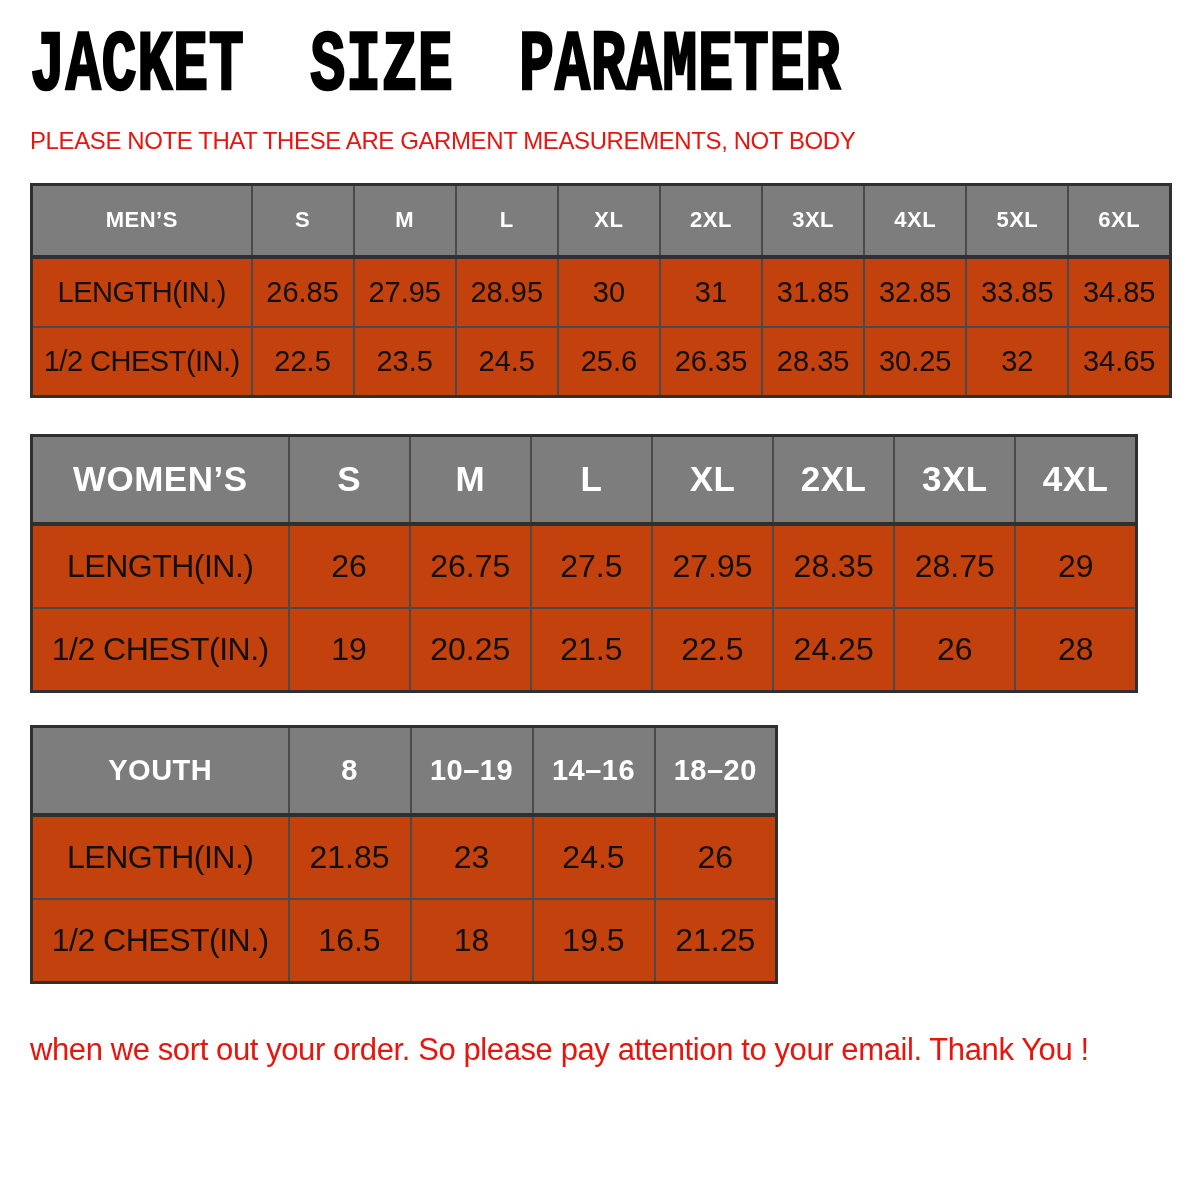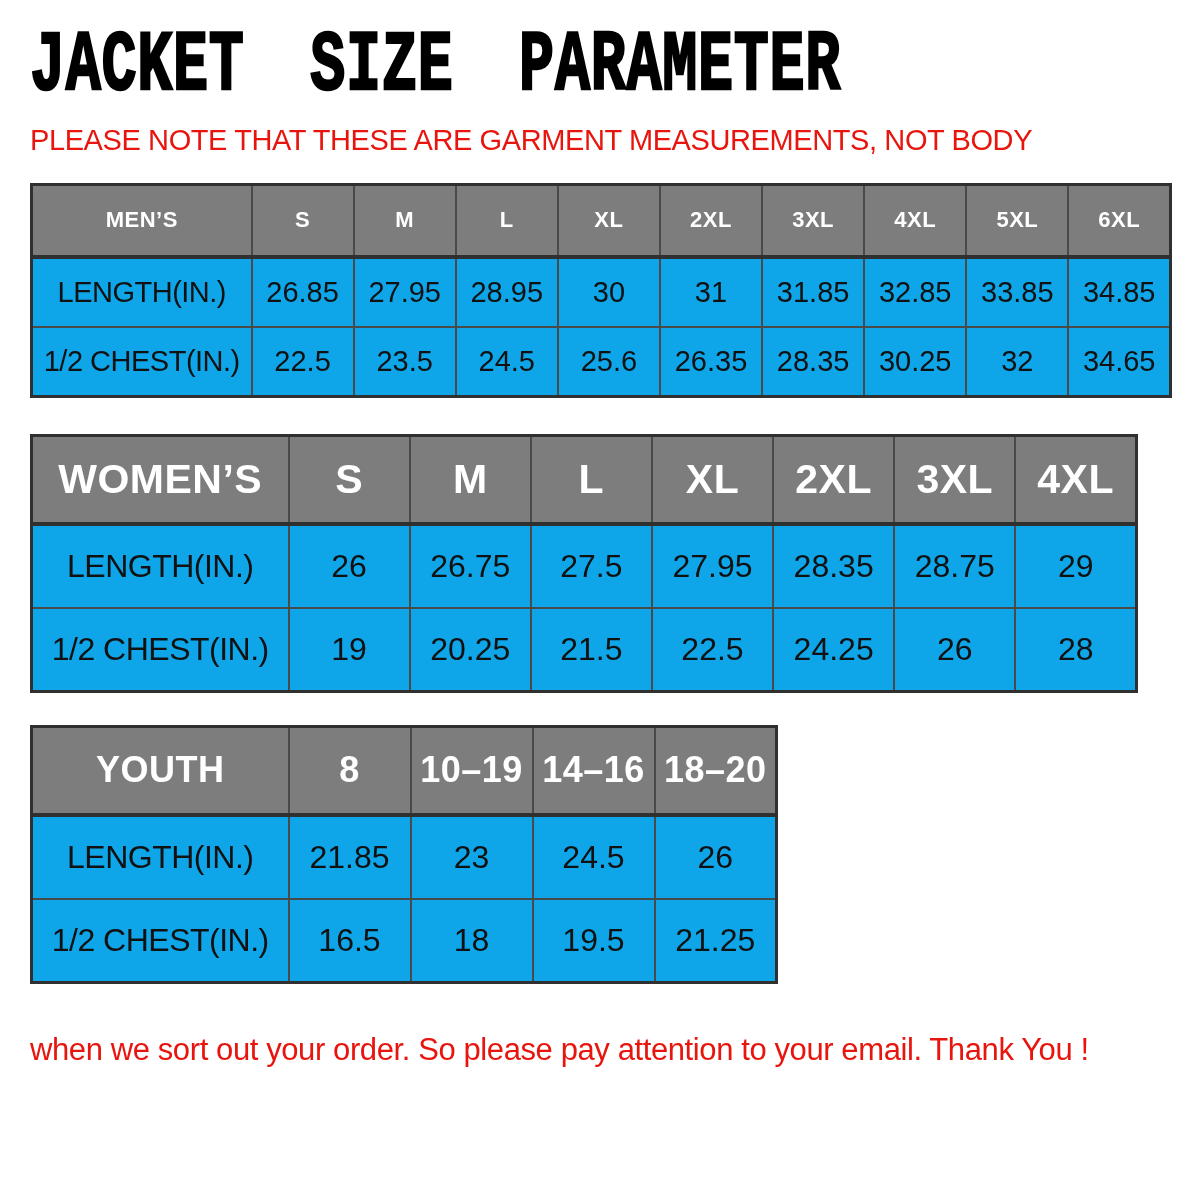--- a/index.html
+++ b/index.html
@@ -24,41 +24,41 @@
     font-weight:bold;
     font-size:86px;
     line-height:92px;
     letter-spacing:1px;
     word-spacing:44px;
     -webkit-text-stroke:2.5px #000;
     color:#000;
   }
 
   
-  .note{color:var(--red);font-size:29px;line-height:37px;letter-spacing:-0.4px;margin-bottom:8px;}
+  .note{color:var(--red);font-size:24px;line-height:37px;letter-spacing:-0.4px;margin-bottom:8px;}
 
   
   table.tbl{border-collapse:collapse;table-layout:fixed;border:3px solid var(--outer);}
   table.tbl th,table.tbl td{border:2px solid var(--border);text-align:center;vertical-align:middle;overflow:hidden;}
   table.tbl thead th{background:var(--header-bg);color:var(--header-text);font-weight:bold;border-bottom:4px solid var(--outer);}
-  table.tbl tbody td{background:#0ea5e9;color:#111;}
+  table.tbl tbody td{background:#c2410c;color:#111;}
 
   .t-mens{width:1142px;margin-top:24px;}
   .t-mens th.first,.t-mens td.first{width:220px;}
   .t-mens thead th{height:72px;font-size:22px;letter-spacing:0.5px;}
   .t-mens tbody td{height:70px;font-size:29px;}
 
   .t-womens{width:1108px;margin-top:36px;}
   .t-womens th.first,.t-womens td.first{width:257px;}
-  .t-womens thead th{height:88px;font-size:41px;letter-spacing:0.5px;}
+  .t-womens thead th{height:88px;font-size:35px;letter-spacing:0.5px;}
   .t-womens tbody td{height:84px;font-size:32px;}
 
   .t-youth{width:748px;margin-top:32px;}
   .t-youth th.first,.t-youth td.first{width:257px;}
-  .t-youth thead th{height:88px;font-size:36px;letter-spacing:0.5px;}
+  .t-youth thead th{height:88px;font-size:29px;letter-spacing:0.5px;}
   .t-youth tbody td{height:84px;font-size:32px;}
 
   td.rowlabel{font-size:0.96em;letter-spacing:-0.5px;}
 
   
   .footer{margin-top:42px;color:var(--red);}
   .footer-para{font-size:31px;line-height:48px;letter-spacing:-0.4px;}
 </style>
 </head>
 <body>

